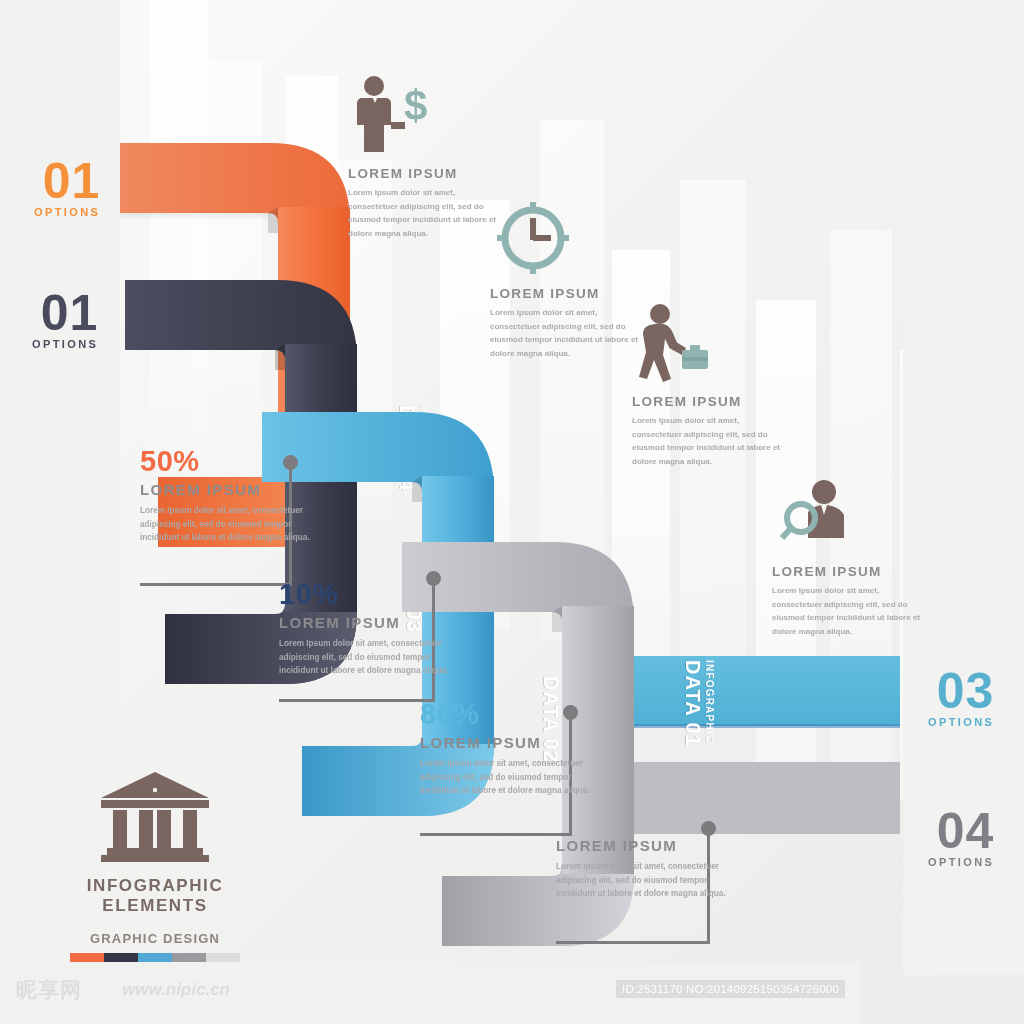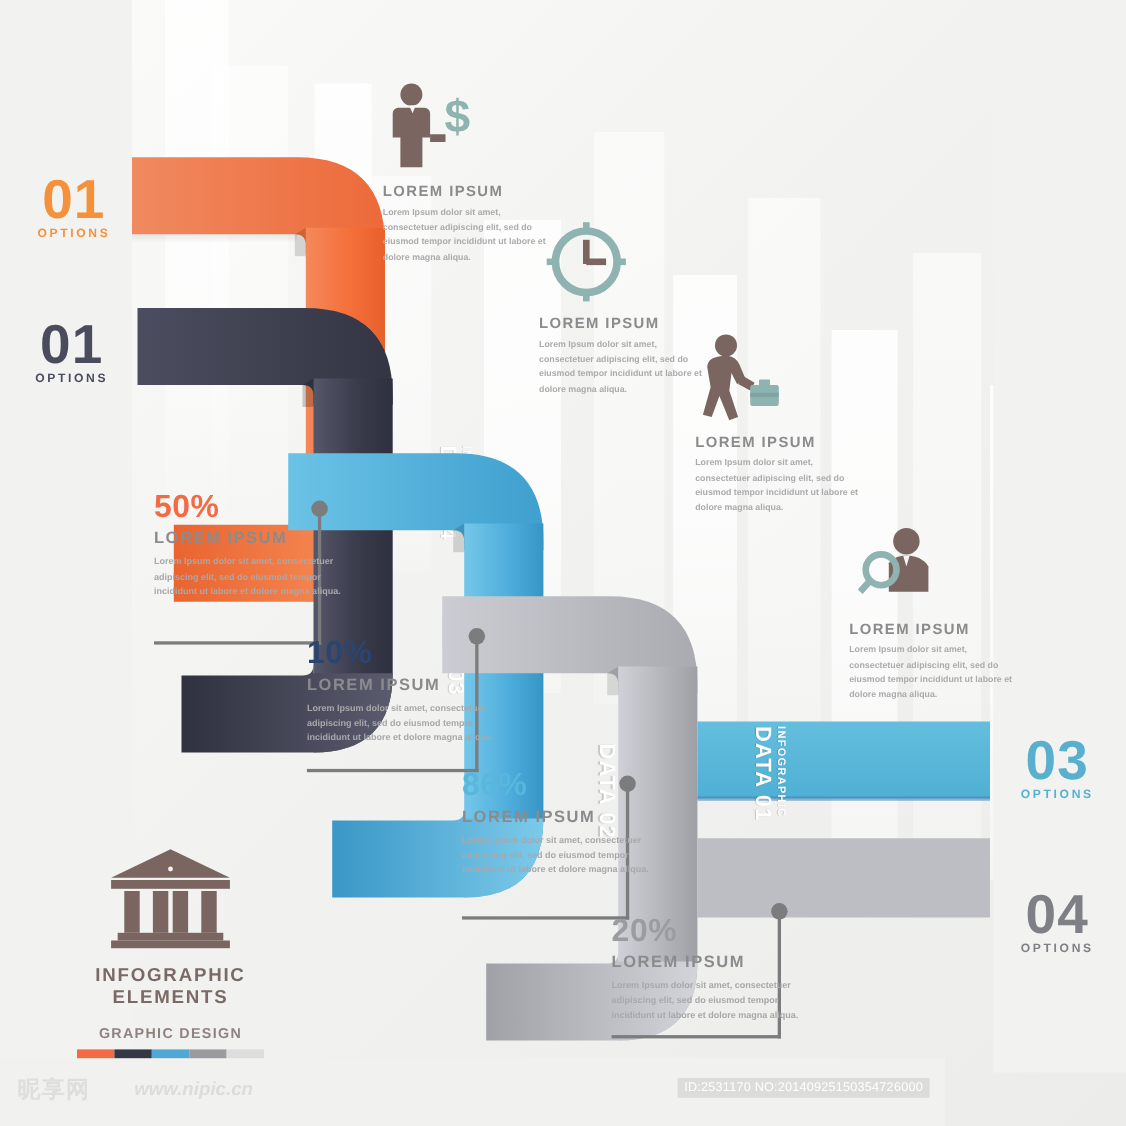--- a/index.html
+++ b/index.html
@@ -24,21 +24,21 @@
   .rlabel{
     position:absolute;color:#fff;font-weight:bold;letter-spacing:.5px;
     transform-origin:0 0;transform:rotate(90deg);
     white-space:nowrap;line-height:1.05;text-align:left;
     text-shadow:0 1px 1px rgba(0,0,0,.18);
   }
   .rlabel .small{display:block;font-size:10px;letter-spacing:1.2px;}
   .rlabel .big{display:block;font-size:20px;letter-spacing:1px;}
 
   
-  .optnum{position:absolute;text-align:center;}
+  .optnum{position:absolute;text-align:right;}
   .optnum .num{font-size:50px;font-weight:bold;line-height:.92;letter-spacing:1px;}
   .optnum .sub{font-size:11px;font-weight:bold;letter-spacing:2.4px;margin-top:2px;}
 
   
   .callout{position:absolute;width:170px;}
   .callout .pct{font-size:29px;font-weight:bold;line-height:1;letter-spacing:.5px;}
   .callout .hd{font-size:15px;font-weight:bold;color:#8b8b8e;letter-spacing:1.4px;margin-top:5px;}
   .callout .bd{font-size:8.2px;color:#a8a8ab;line-height:1.65;margin-top:6px;font-weight:bold;}
 
   
@@ -262,21 +262,20 @@
     <div class="bd">Lorem Ipsum dolor sit amet, consectetuer adipiscing elit, sed do eiusmod tempor incididunt ut labore et dolore magna aliqua.</div>
   </div>
 
   <div class="callout" style="left:420px;top:700px;">
     <div class="pct" style="color:#58B7DC;">86%</div>
     <div class="hd">LOREM IPSUM</div>
     <div class="bd">Lorem Ipsum dolor sit amet, consectetuer adipiscing elit, sed do eiusmod tempor incididunt ut labore et dolore magna aliqua.</div>
   </div>
 
   <div class="callout" style="left:556px;top:832px;">
-    <div class="pct" style="color:#9A9CA1;">20%</div>
     <div class="hd">LOREM IPSUM</div>
     <div class="bd">Lorem Ipsum dolor sit amet, consectetuer adipiscing elit, sed do eiusmod tempor incididunt ut labore et dolore magna aliqua.</div>
   </div>
 
   <div class="iblock" style="left:348px;top:72px;">
     <div class="ico">
       <svg width="86" height="84" viewBox="0 0 86 84">
         <g fill="#7A6560">
           <circle cx="26" cy="12" r="10"></circle>
           <path d="M14,24 h24 a5,5 0 0 1 5,5 v22 h-7 v27 h-20 v-27 h-7 v-22 a5,5 0 0 1 5,-5 z"></path>

